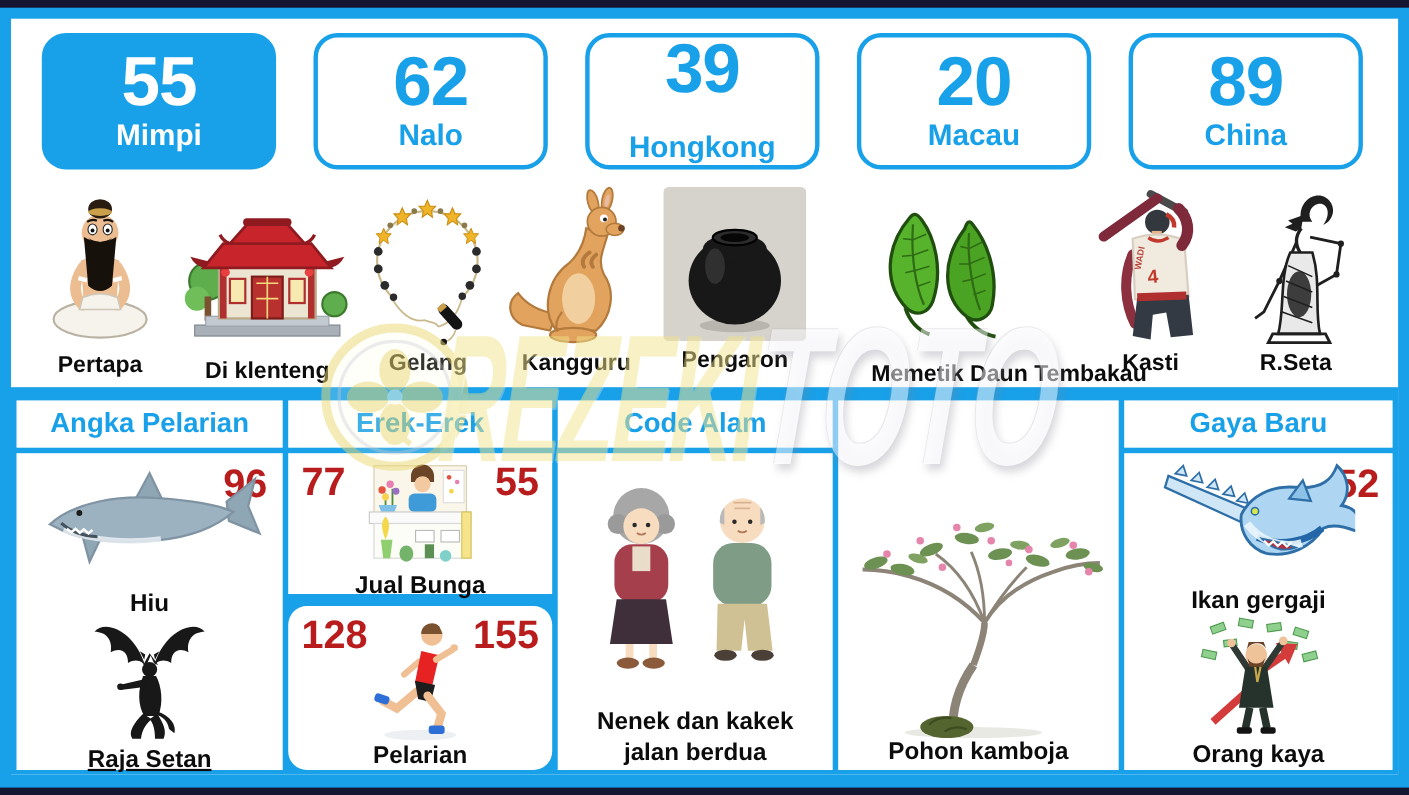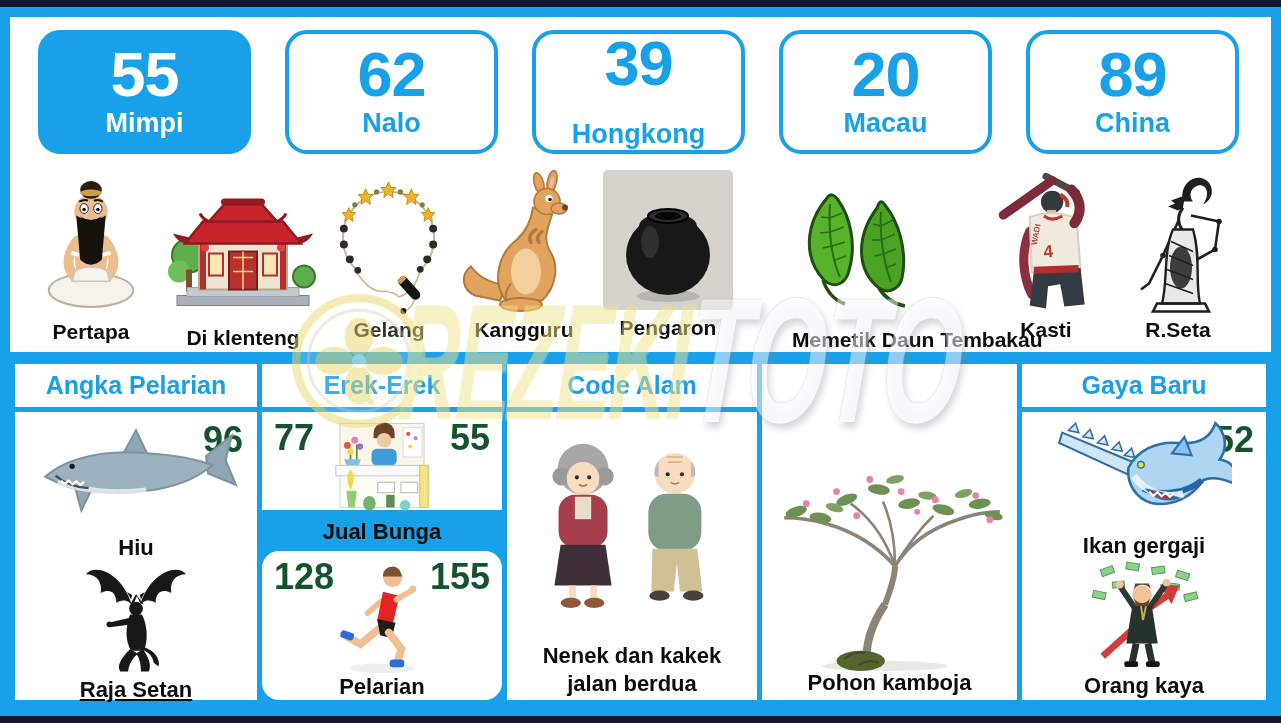--- a/index.html
+++ b/index.html
@@ -18,21 +18,21 @@
   .card .num{font-size:63px;font-weight:bold;line-height:0.95;letter-spacing:-1px;}
   .card .lbl{font-size:27px;font-weight:bold;margin-top:4px;}
 
   
   .itm{text-align:center;}
   .ilabel{position:absolute;left:0;right:0;top:148px;font-size:21px;font-weight:bold;color:#0c0c0c;white-space:nowrap;}
 
   
   .cell{background:#ffffff;box-sizing:border-box;}
   .hdr{display:flex;align-items:center;justify-content:center;font-size:25px;font-weight:bold;color:#18a0e8;}
-  .corner{position:absolute;font-size:36px;font-weight:bold;color:#14532d;line-height:1;}
+  .corner{position:absolute;font-size:36px;font-weight:bold;color:#b91c1c;line-height:1;}
   .blabel{position:absolute;left:0;right:0;text-align:center;font-size:22px;font-weight:bold;color:#0c0c0c;line-height:1.25;}
   .imgwrap{position:absolute;left:0;right:0;display:flex;justify-content:center;}
 
   
   .wm{pointer-events:none;z-index:40;opacity:0.55;}
   .wm-text{position:absolute;font-weight:bold;font-style:italic;letter-spacing:-5px;transform-origin:0 0;white-space:nowrap;}
   .wm-rezeki{left:405px;top:268px;font-size:165px;color:rgba(240,226,132,0.85);transform:scaleX(0.5) skewX(-6deg);
              text-shadow:2px 2px 0 rgba(255,255,255,0.5);}
   .wm-toto{left:695px;top:258px;font-size:178px;color:rgba(252,252,255,0.9);transform:scaleX(0.58) skewX(-6deg);
            text-shadow:5px 5px 10px rgba(130,130,145,0.6), -1px -1px 0 rgba(180,180,190,0.5);}
@@ -270,21 +270,21 @@
           <path d="M63 88 C74 92 80 100 78 108 L73 104 C72 97 67 92 61 91 Z"></path>
         </g>
       </svg>
     </div>
     <div class="blabel" style="top:264px;text-decoration:underline;">Raja Setan</div>
   </div>
 
   <div class="abs cell hdr" style="left:262px;top:364px;width:240px;height:43px;">
     <span>Erek-Erek</span>
   </div>
-  <div class="abs cell" style="left:262px;top:412px;width:240px;height:98px;">
+  <div class="abs cell" style="left:262px;top:412px;width:240px;height:128px;">
     <div class="corner" style="left:12px;top:8px;">77</div>
     <div class="corner" style="right:12px;top:8px;">55</div>
     <div class="imgwrap" style="top:5px;">
       <svg width="126" height="100" viewBox="0 0 120 95">
         <rect x="20" y="6" width="80" height="42" fill="#fbf6ea" stroke="#d8cfae"></rect>
         <rect x="80" y="10" width="18" height="28" fill="#ffffff" stroke="#dddddd"></rect>
         <circle cx="85" cy="16" r="2" fill="#e5533f"></circle>
           <circle cx="92" cy="20" r="2" fill="#e87fb1"></circle>
           <circle cx="87" cy="28" r="2" fill="#f7d34d"></circle>
         <path d="M52 15 a10 10 0 0 1 20 0 v5 h-20 Z" fill="#6b4326"></path>

